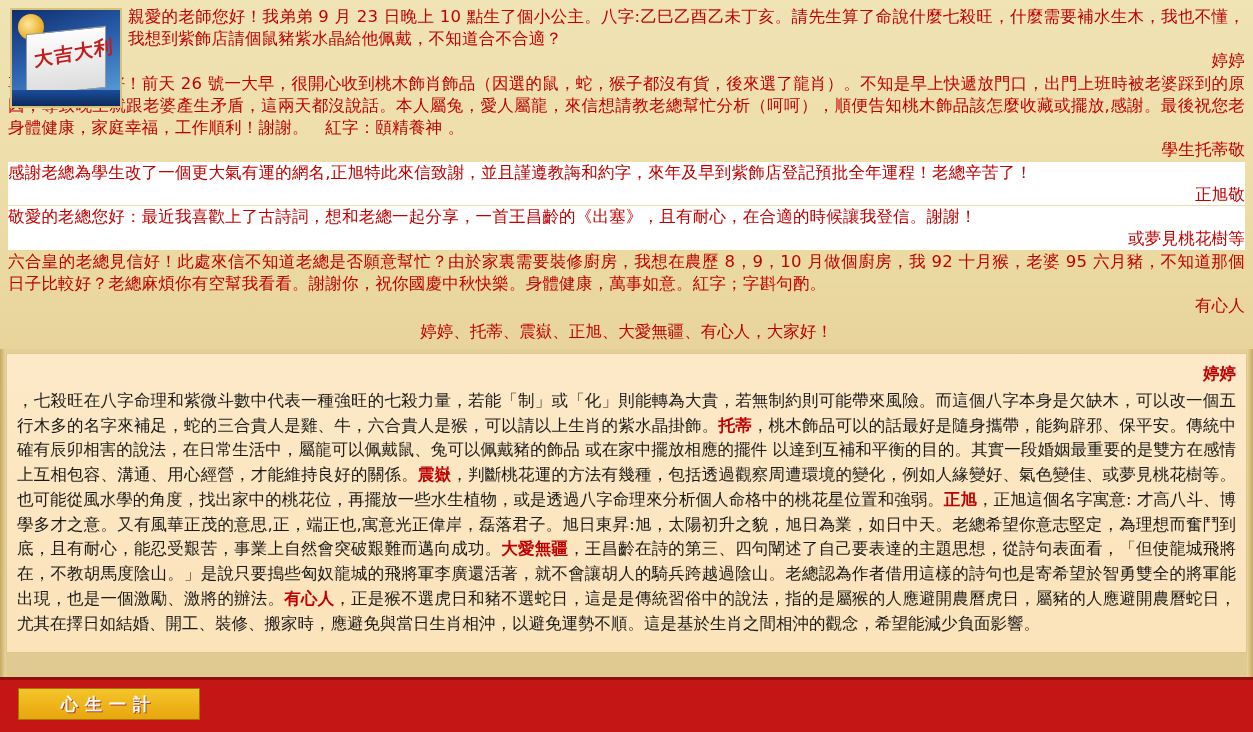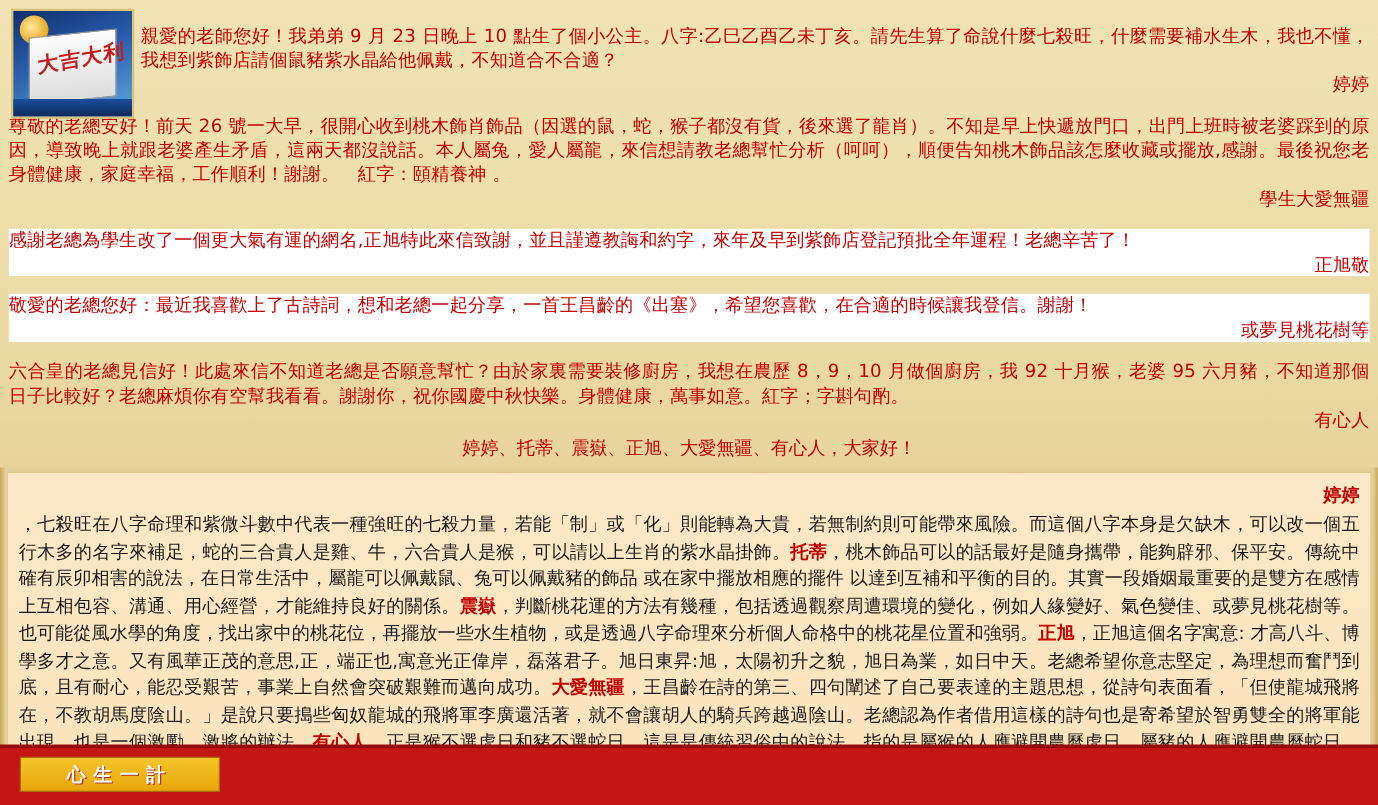--- a/index.html
+++ b/index.html
@@ -76,21 +76,21 @@
     width: 108px;
     height: 16px;
     background: linear-gradient(180deg, #1b4d9c, #0d2a5c);
   }
 
   .letter {
     color: #c00000;
     font-size: 16.5px;
     line-height: 1.33;
     text-align: justify;
-    margin: 16px 0 1px 0;
+    margin: 0 0 1px 0;
     letter-spacing: 0.2px;
   }
   .letter-first {
     padding-left: 120px;
     min-height: 52px;
   }
   .sig {
     display: block;
     text-align: right;
     color: #c00000;
@@ -189,31 +189,31 @@
       <div class="base"></div>
     </div>
 
     <p class="letter letter-first">
       <span>親愛的老師您好！我弟弟 9 月 23 日晚上 10 點生了個小公主。八字:乙巳乙酉乙未丁亥。請先生算了命說什麼七殺旺，什麼需要補水生木，我也不懂，我想到紫飾店請個鼠豬紫水晶給他佩戴，不知道合不合適？</span>
       <span class="sig">婷婷</span>
     </p>
 
     <p class="letter">
       <span>尊敬的老總安好！前天 26 號一大早，很開心收到桃木飾肖飾品（因選的鼠，蛇，猴子都沒有貨，後來選了龍肖）。不知是早上快遞放門口，出門上班時被老婆踩到的原因，導致晚上就跟老婆產生矛盾，這兩天都沒說話。本人屬兔，愛人屬龍，來信想請教老總幫忙分析（呵呵），順便告知桃木飾品該怎麼收藏或擺放,感謝。最後祝您老身體健康，家庭幸福，工作順利！謝謝。　紅字：頤精養神 。</span>
-      <span class="sig">學生大愛無疆</span>
+      <span class="sig">學生托蒂敬</span>
     </p>
 
 
     <p class="letter hl-white">
       <span>感謝老總為學生改了一個更大氣有運的網名,正旭特此來信致謝，並且謹遵教誨和約字，來年及早到紫飾店登記預批全年運程！老總辛苦了！</span>
       <span class="sig">正旭敬</span>
     </p>
 
     <p class="letter hl-white">
-      <span>敬愛的老總您好：最近我喜歡上了古詩詞，想和老總一起分享，一首王昌齡的《出塞》，希望您喜歡，在合適的時候讓我登信。謝謝！</span>
+      <span>敬愛的老總您好：最近我喜歡上了古詩詞，想和老總一起分享，一首王昌齡的《出塞》，且有耐心，在合適的時候讓我登信。謝謝！</span>
       <span class="sig">或夢見桃花樹等</span>
     </p>
 
     <p class="letter">
       <span>六合皇的老總見信好！此處來信不知道老總是否願意幫忙？由於家裏需要裝修廚房，我想在農歷 8，9，10 月做個廚房，我 92 十月猴，老婆 95 六月豬，不知道那個日子比較好？老總麻煩你有空幫我看看。謝謝你，祝你國慶中秋快樂。身體健康，萬事如意。紅字；字斟句酌。</span>
       <span class="sig">有心人</span>
     </p>
 
     <div class="greet">婷婷、托蒂、震嶽、正旭、大愛無疆、有心人，大家好！</div>
   </div>

